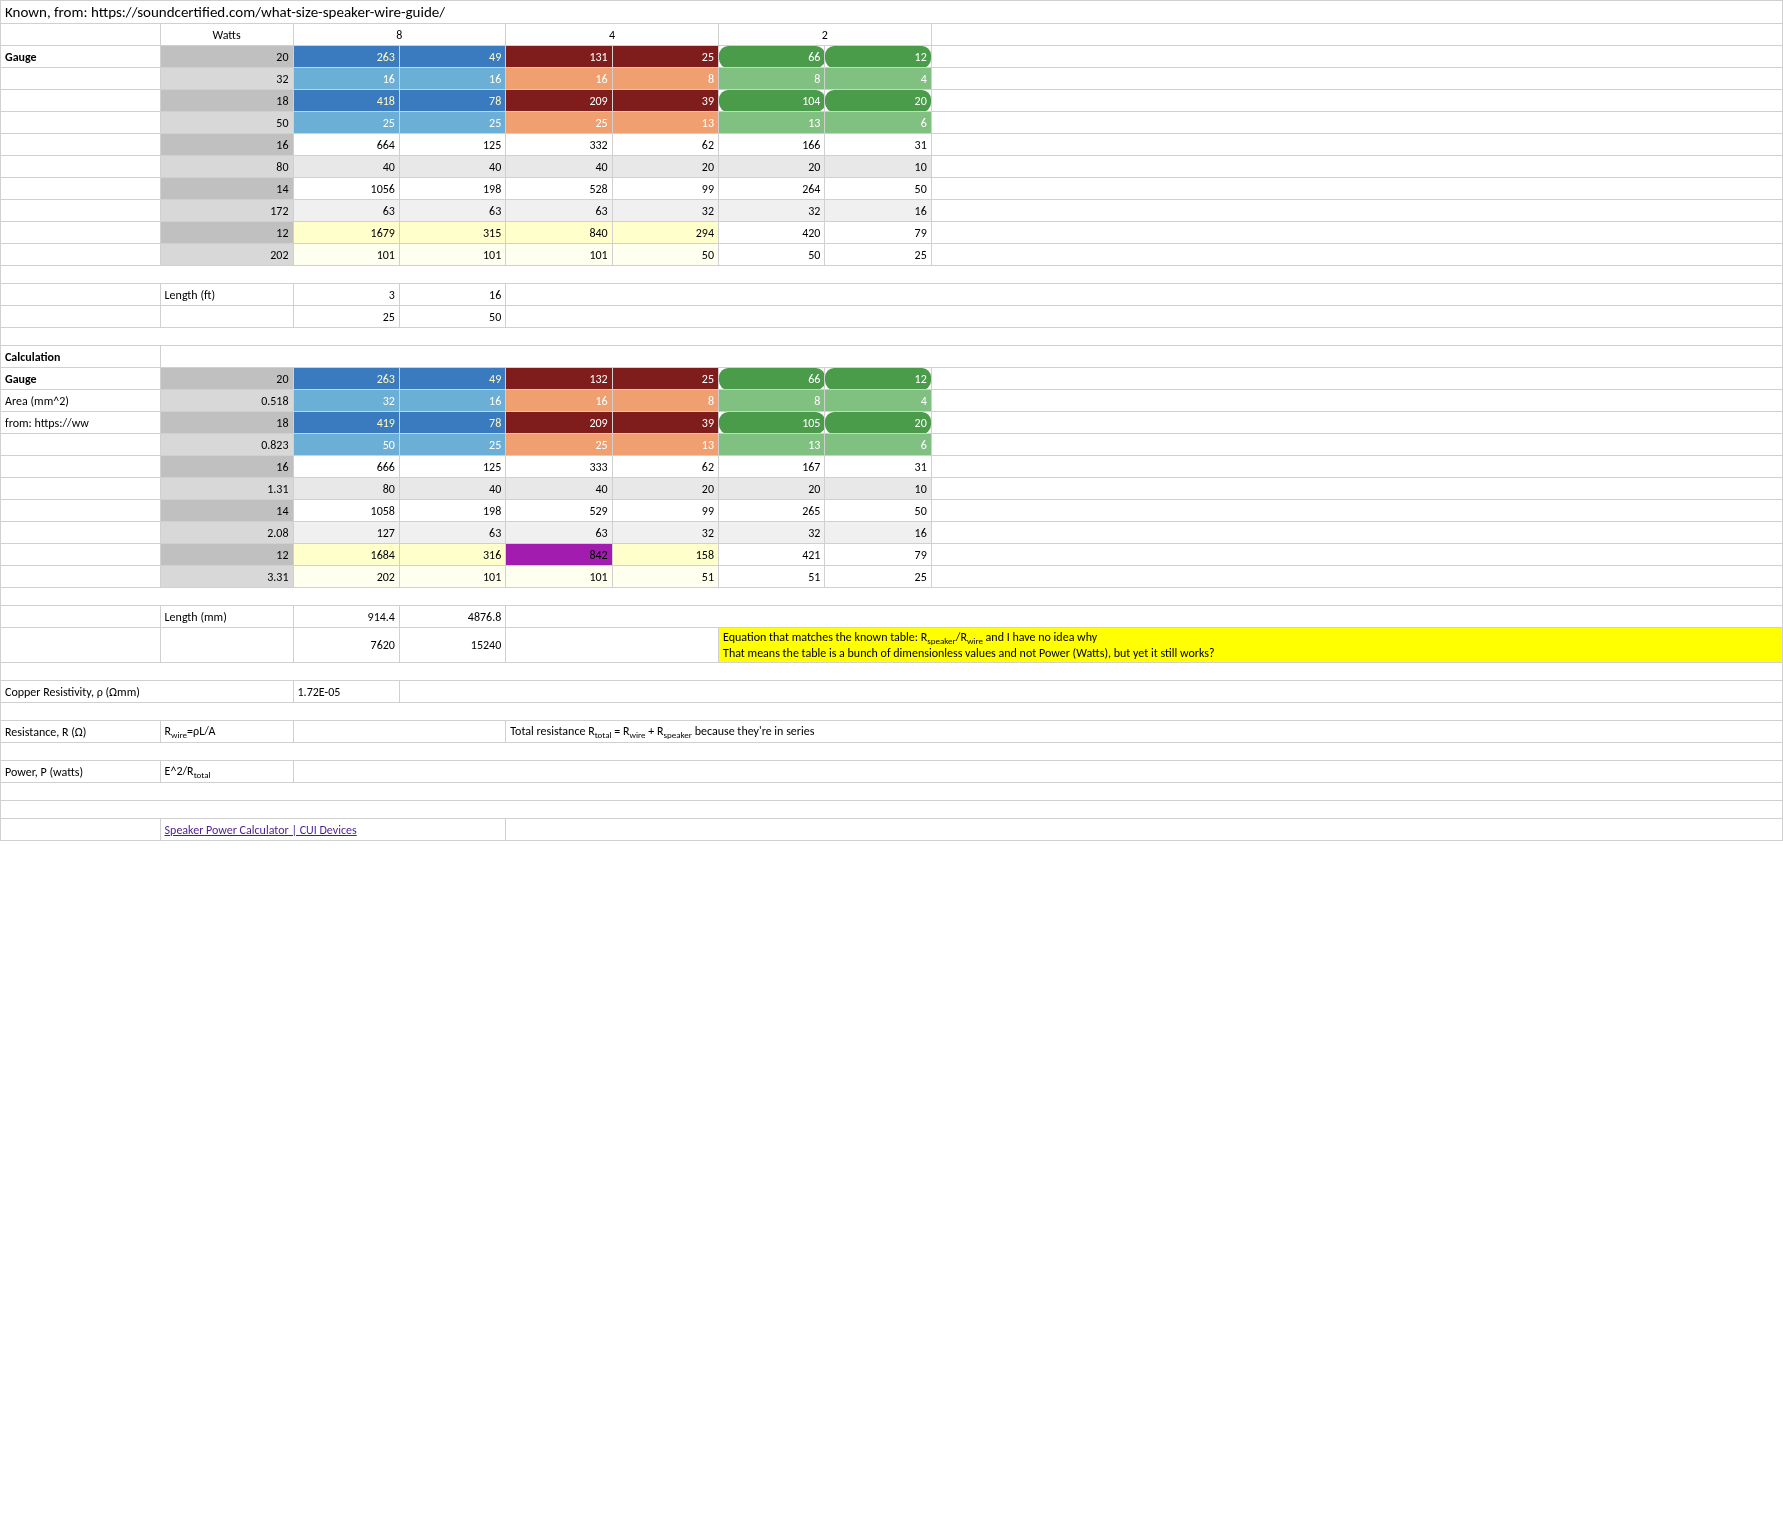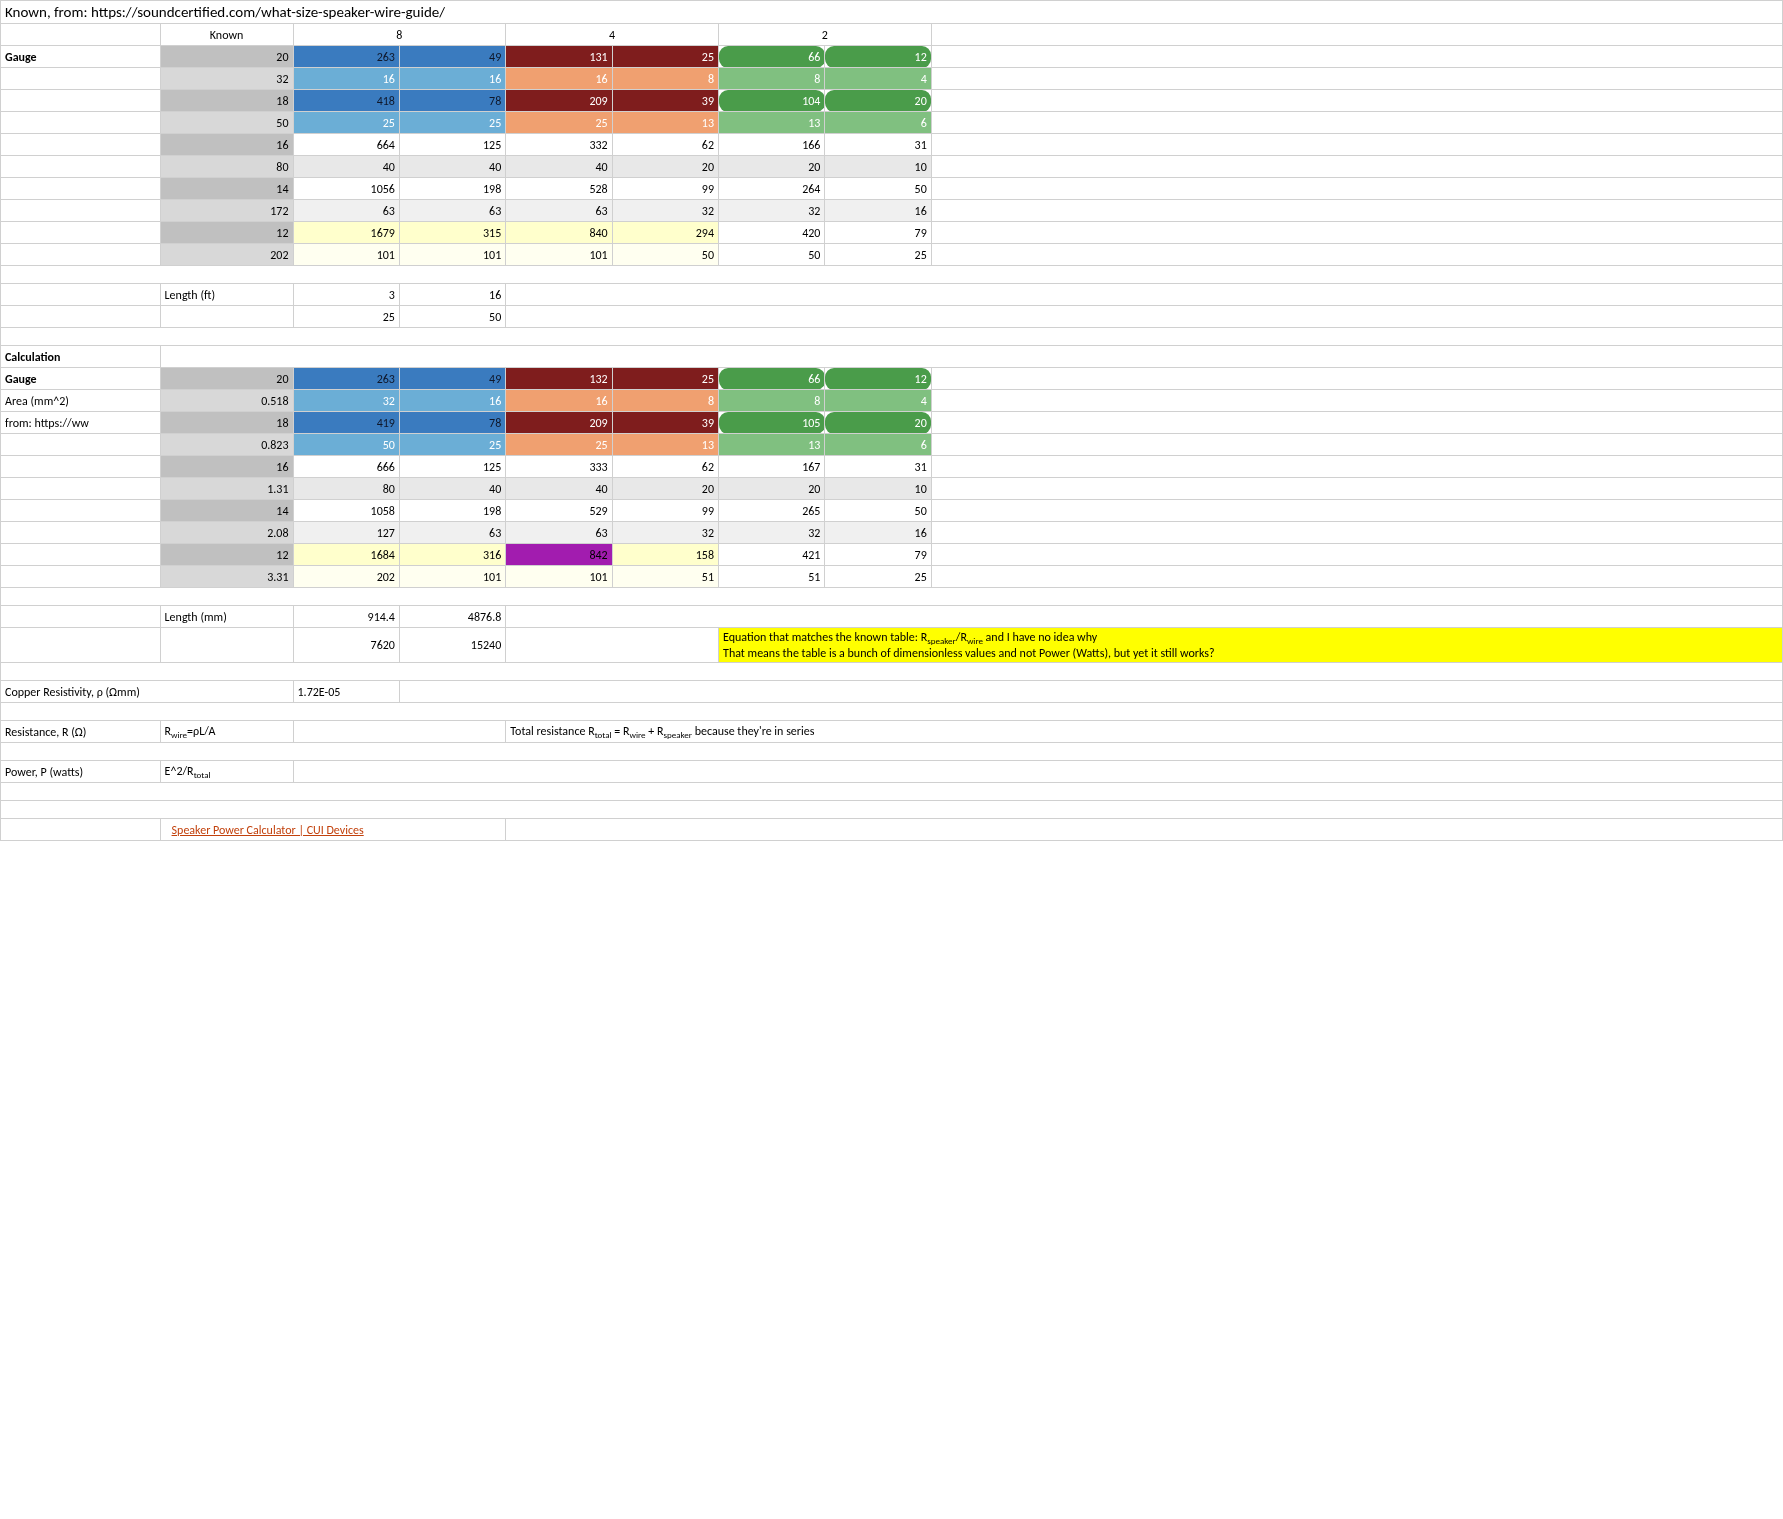--- a/index.html
+++ b/index.html
@@ -38,38 +38,38 @@
     .col-i { width: 80px; }
     .col-j { width: 80px; }
     .col-k { width: 80px; }
     .col-l { width: 80px; }
     .col-rest { width: 80px; }
 
     .text-right { text-align: right; }
     .text-center { text-align: center; }
 
     
-    .blue-dark { background-color: #3a7bbf; color: #0f172a; }
+    .blue-dark { background-color: #3a7bbf; color: #fef9c3; }
     .blue-light { background-color: #6baed6; color: #fff; }
     
     .orange-dark { background-color: #7f1d1d; color: #fff; margin-left: 26px; }
     .orange-light { background-color: #f0a070; color: #fff; }
     
     .green-dark { background-color: #4a9c4a; color: #fff; border-radius: 9px; }
     .green-light { background-color: #80c080; color: #fff; }
 
     
     .gauge-label { background-color: #c0c0c0; text-align: right; }
     .area-label { background-color: #d8d8d8; text-align: right; }
 
     
     .yellow-highlight { background-color: #ffff00; }
 
     
-    a { color: #c2410c; text-decoration: underline; margin-left: 7px; }
+    a { color: #4c1d95; text-decoration: underline; }
 
     
     sub { font-size: 0.75em; }
 
     
     .bold { font-weight: bold; }
 
     
     .empty-row td { height: 18px; }
 
@@ -101,21 +101,21 @@
     <col class="col-rest">
   </colgroup>
   <tbody>
 
     <tr>
       <td colspan="16" class="info-text">Known, from: https://soundcertified.com/what-size-speaker-wire-guide/</td>
     </tr>
 
     <tr>
       <td></td>
-      <td class="text-center">Known</td>
+      <td class="text-center">Watts</td>
       <td colspan="2" class="text-center">8</td>
       <td colspan="2" class="text-center">4</td>
       <td colspan="2" class="text-center">2</td>
       <td colspan="8"></td>
     </tr>
 
     <tr>
       <td class="bold">Gauge</td>
       <td class="gauge-label text-right">20</td>
       <td class="blue-dark text-right">263</td>

